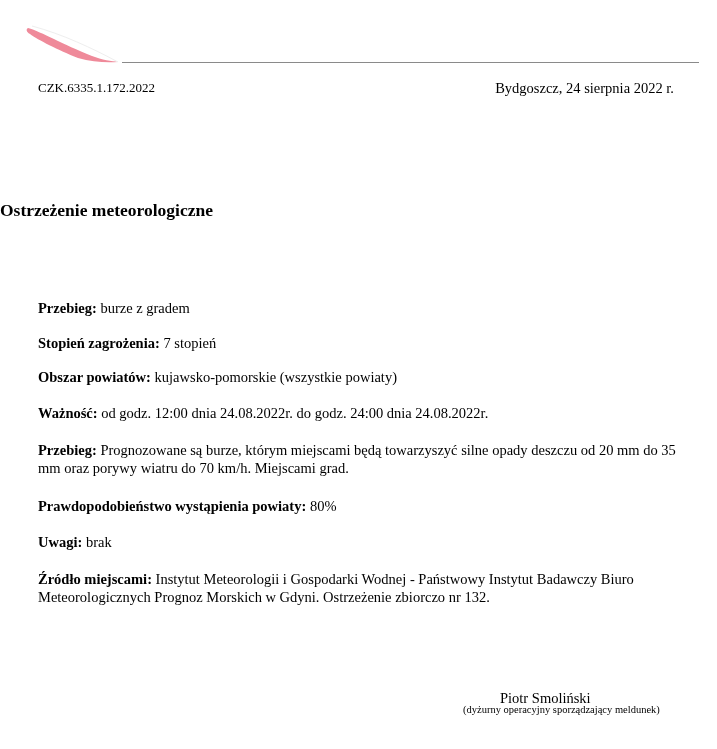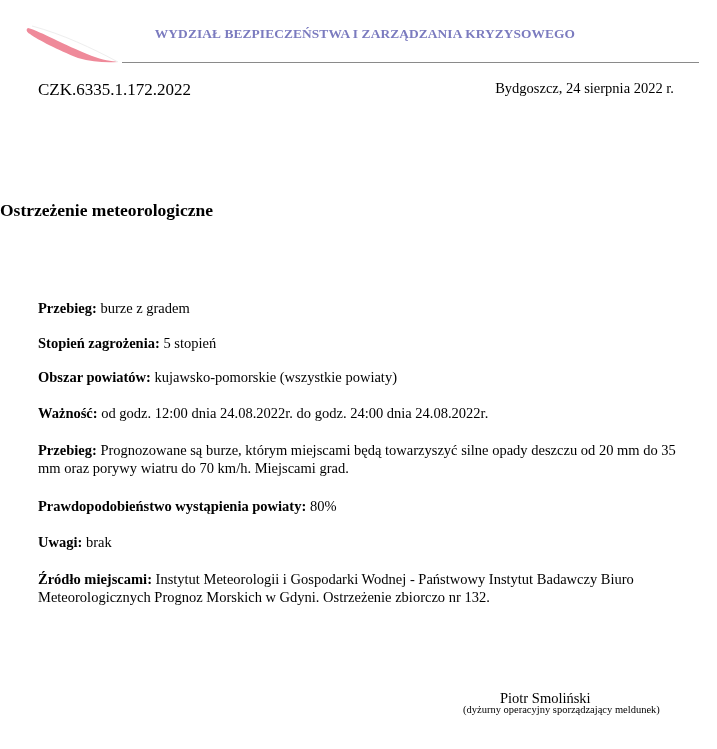--- a/index.html
+++ b/index.html
@@ -2,52 +2,51 @@
 <html><head>
 <meta charset="utf-8">
 <style>
   html, body { margin: 0; padding: 0; background: #ffffff; }
   body { width: 717px; height: 749px; position: relative; overflow: hidden;
          font-family: "Liberation Serif", "DejaVu Serif", serif; color: #000; }
   .logo { position: absolute; left: 22px; top: 18px; width: 100px; height: 50px; }
   .hdr { position: absolute; left: 120px; top: 26px; width: 490px; text-align: center;
          color: #7b7bbf; font-weight: bold; font-size: 13.4px; line-height: 15px; letter-spacing: 0.1px; }
   .hdr-line { position: absolute; left: 122px; top: 62px; width: 577px; height: 1px; background: #8a8a8a; }
-  .ref { position: absolute; left: 38px; top: 80px; font-size: 17px; }
+  .ref { position: absolute; left: 38px; top: 80px; font-size: 13px; }
   .date { position: absolute; right: 43px; top: 80px; font-size: 14.5px; }
   .title { position: absolute; left: 0; top: 200px; width: 712px; text-align: left;
            font-weight: bold; font-size: 17.5px; }
   .field { position: absolute; left: 38px; font-size: 14.5px; line-height: 18px; width: 650px; }
   .field b { font-weight: bold; }
   .sig-name { position: absolute; left: 500px; top: 678px; font-size: 14.5px; margin-top: 12px; }
   .sig-role { position: absolute; left: 456px; top: 704px; font-size: 10.5px; margin-left: 7px; }
 </style>
 </head>
 <body>
 
 <svg class="logo" viewBox="0 0 100 50">
   <path d="M6 10 C 20 14, 40 26, 70 38 C 80 42, 90 43, 96 44 C 84 45, 70 44, 56 40 C 36 32, 16 22, 8 16 C 4 14, 4 11, 6 10 Z" fill="#ef8a9a"></path>
   <path d="M10 8 C 40 16, 70 30, 96 44" stroke="#eeeeee" stroke-width="1" fill="none"></path>
 </svg>
 
 <div class="hdr">
-  <div>WYDZIAŁ BEZPIECZEŃSTWA I ZARZĄDZANIA KRYZYSOWEGO</div>
 </div>
 <div class="hdr-line"></div>
 
 <div class="ref">CZK.6335.1.172.2022</div>
 <div class="date">Bydgoszcz, 24 sierpnia 2022 r.</div>
 
 <div class="title">Ostrzeżenie meteorologiczne</div>
 
 <div class="field" style="top:299px">
   <b>Przebieg:</b><span style="white-space:pre"> burze z gradem</span>
 </div>
 <div class="field" style="top:334px">
-  <b>Stopień zagrożenia:</b> <span>5 stopień</span>
+  <b>Stopień zagrożenia:</b> <span>7 stopień</span>
 </div>
 <div class="field" style="top:368px">
   <b>Obszar powiatów:</b> <span>kujawsko-pomorskie (wszystkie powiaty)</span>
 </div>
 <div class="field" style="top:404px">
   <b>Ważność:</b> <span>od godz. 12:00 dnia 24.08.2022r. do godz. 24:00 dnia 24.08.2022r.</span>
 </div>
 <div class="field" style="top:441px; width:645px">
   <b>Przebieg:</b> <span>Prognozowane są burze, którym miejscami będą towarzyszyć silne opady deszczu od 20 mm do 35 mm oraz porywy wiatru do 70 km/h. Miejscami grad.</span>
 </div>

